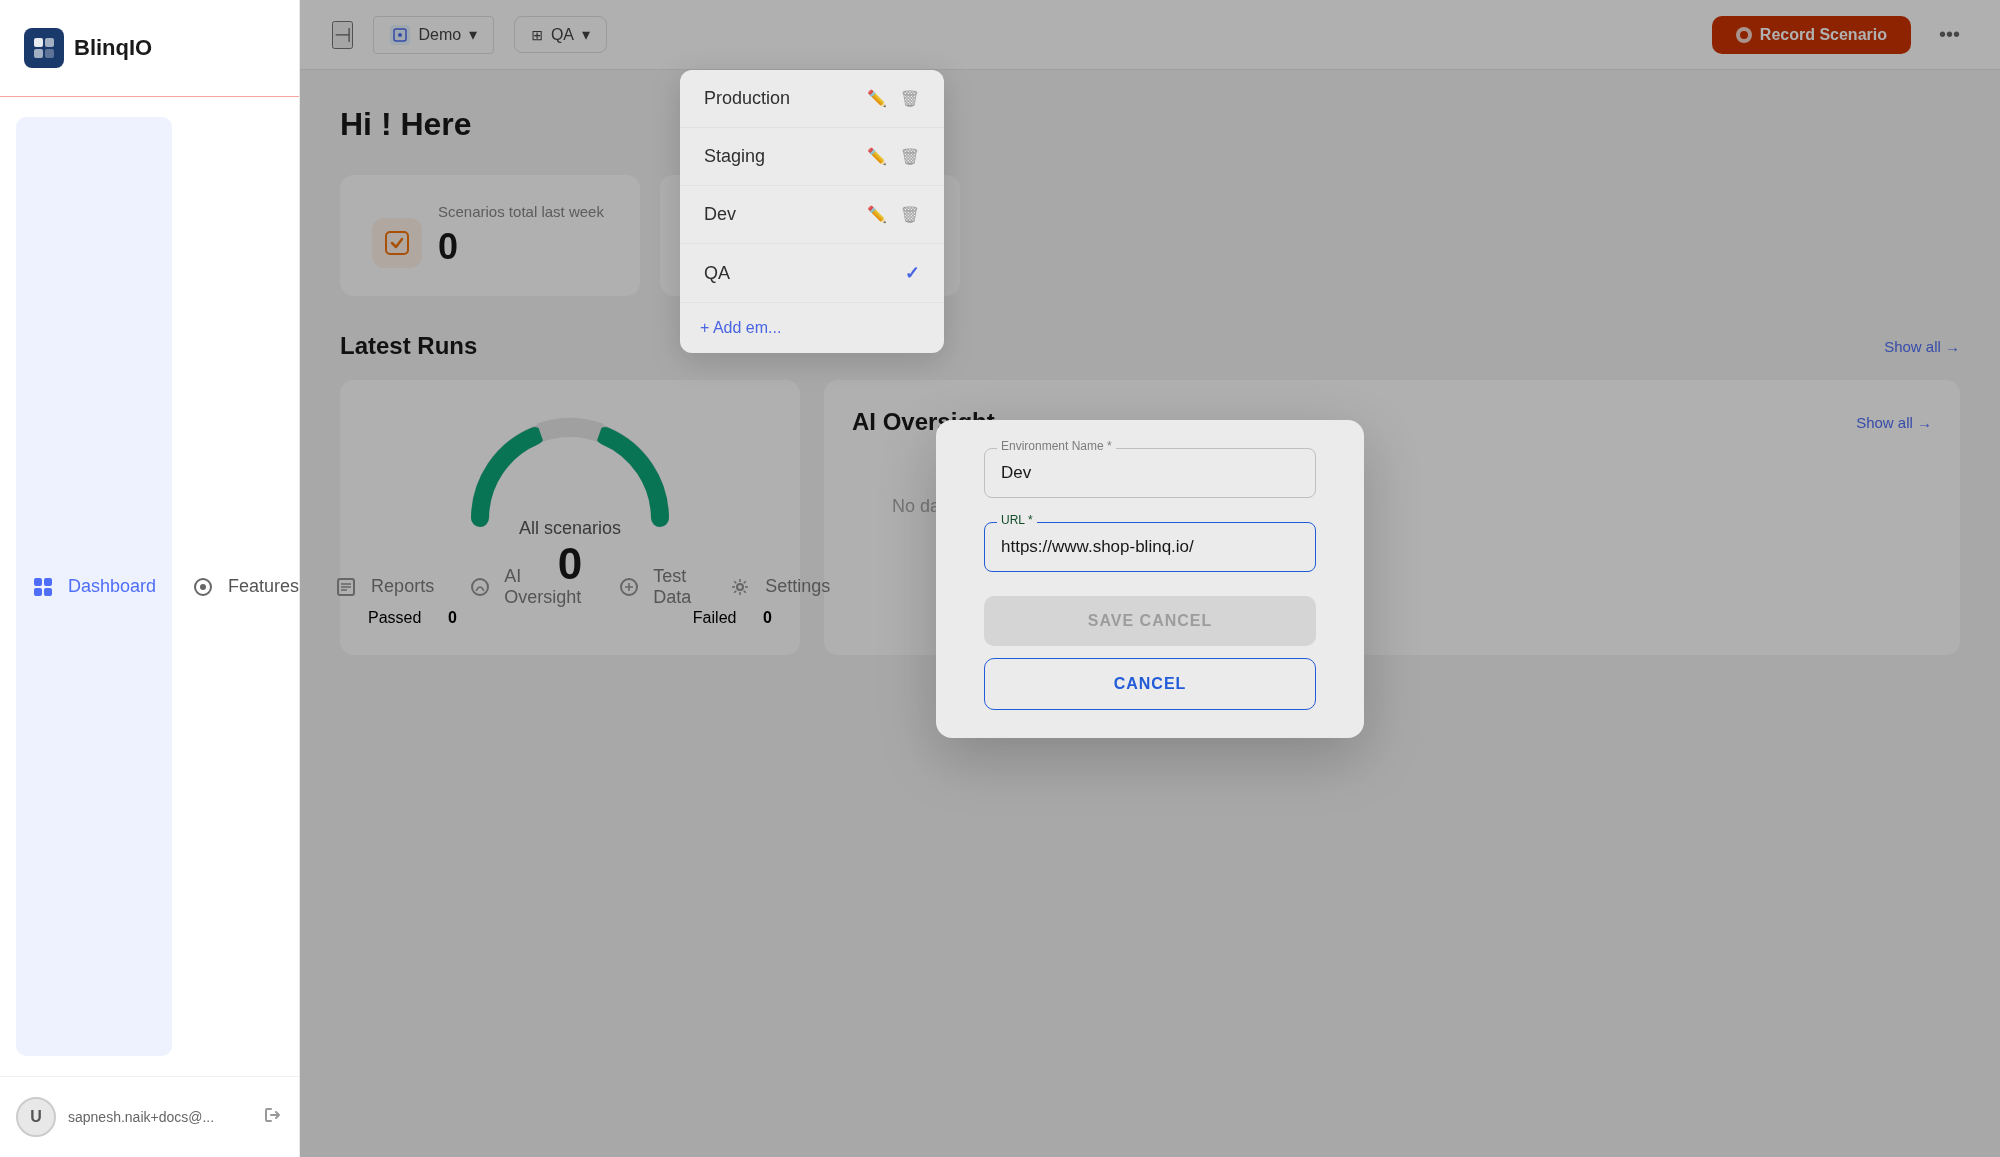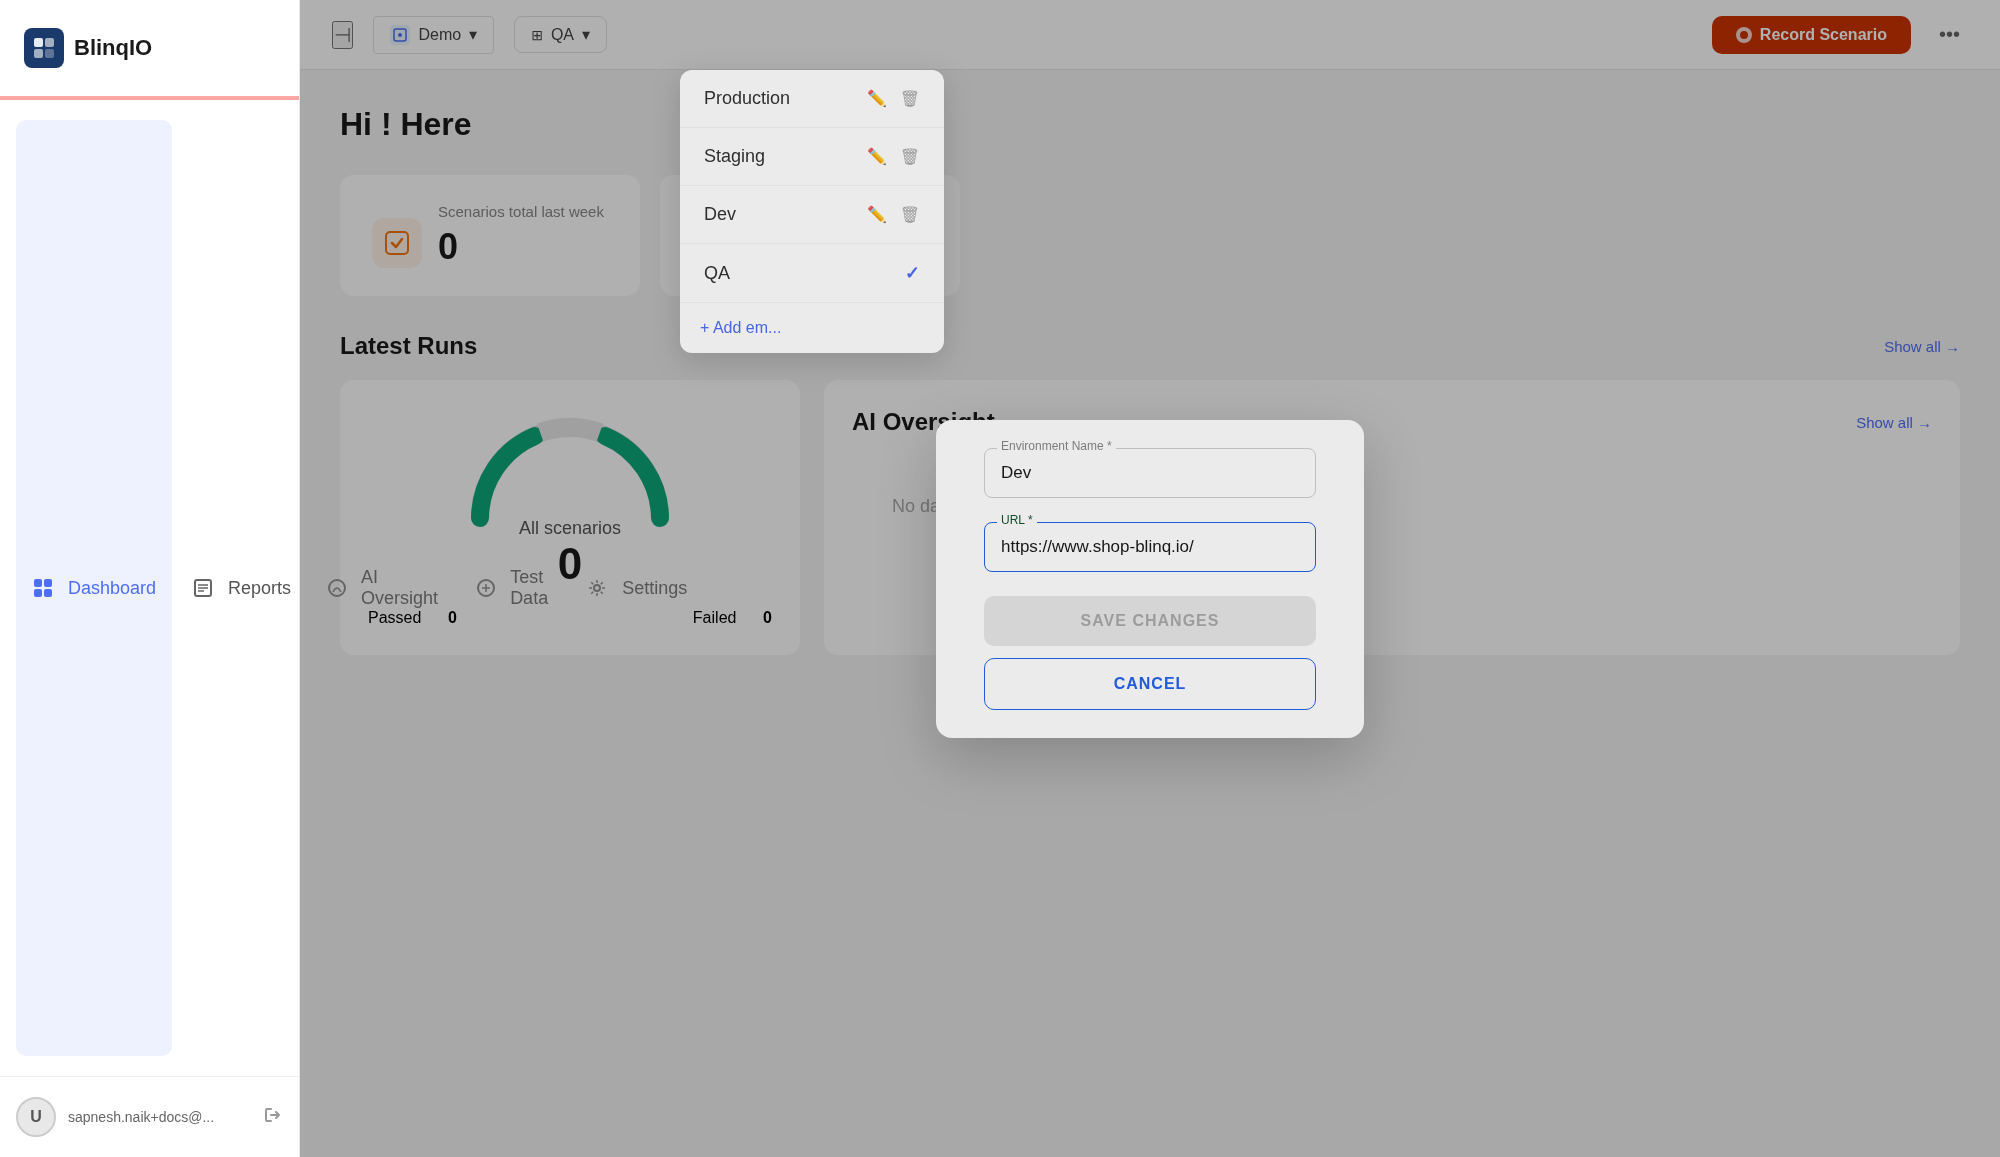--- a/index.html
+++ b/index.html
@@ -30,21 +30,21 @@
       border-right: 1px solid #e8e8e8;
       position: relative;
       z-index: 1;
     }
 
     .sidebar-logo {
       display: flex;
       align-items: center;
       gap: 10px;
       padding: 28px 24px;
-      border-bottom: 4px solid #fca5a5;
+      border-bottom: 1px solid #fca5a5;
     }
 
     .logo-icon {
       width: 40px;
       height: 40px;
       background: #1a3a6b;
       border-radius: 8px;
       display: flex;
       align-items: center;
       justify-content: center;
@@ -489,20 +489,29 @@
           <svg width="20" height="20" viewBox="0 0 20 20" fill="none">
             <rect x="1" y="1" width="8" height="8" rx="2" fill="#4f6ef7"></rect>
             <rect x="11" y="1" width="8" height="8" rx="2" fill="#4f6ef7"></rect>
             <rect x="1" y="11" width="8" height="8" rx="2" fill="#4f6ef7"></rect>
             <rect x="11" y="11" width="8" height="8" rx="2" fill="#4f6ef7"></rect>
           </svg>
         </span>
         <span>Dashboard</span>
       </div>
 
+      <div class="nav-item">
+        <span class="nav-icon">
+          <svg width="20" height="20" viewBox="0 0 20 20" fill="none">
+            <circle cx="10" cy="10" r="8" stroke="#666" stroke-width="2" fill="none"></circle>
+            <circle cx="10" cy="10" r="3" fill="#666"></circle>
+          </svg>
+        </span>
+        <span>Features</span>
+      </div>
 
       <div class="nav-item">
         <span class="nav-icon">
           <svg width="20" height="20" viewBox="0 0 20 20" fill="none">
             <rect x="2" y="2" width="16" height="16" rx="2" stroke="#666" stroke-width="2" fill="none"></rect>
             <line x1="5" y1="7" x2="15" y2="7" stroke="#666" stroke-width="1.5"></line>
             <line x1="5" y1="10" x2="15" y2="10" stroke="#666" stroke-width="1.5"></line>
             <line x1="5" y1="13" x2="11" y2="13" stroke="#666" stroke-width="1.5"></line>
           </svg>
         </span>
@@ -709,17 +718,17 @@
         <span class="fieldset-legend">Environment Name *</span>
         <input type="text" class="fieldset-input" value="Dev" style="">
       </div>
 
       
       <div class="fieldset-wrapper active">
         <span class="fieldset-legend active">URL *</span>
         <input type="text" class="fieldset-input" value="https://www.shop-blinq.io/" style="">
       </div>
 
-      <button class="save-btn">SAVE CHANGES</button>
+      <button class="save-btn">SAVE CANCEL</button>
       <button class="cancel-btn">CANCEL</button>
     </div>
   </main>
 </div>
 
 </body></html>

